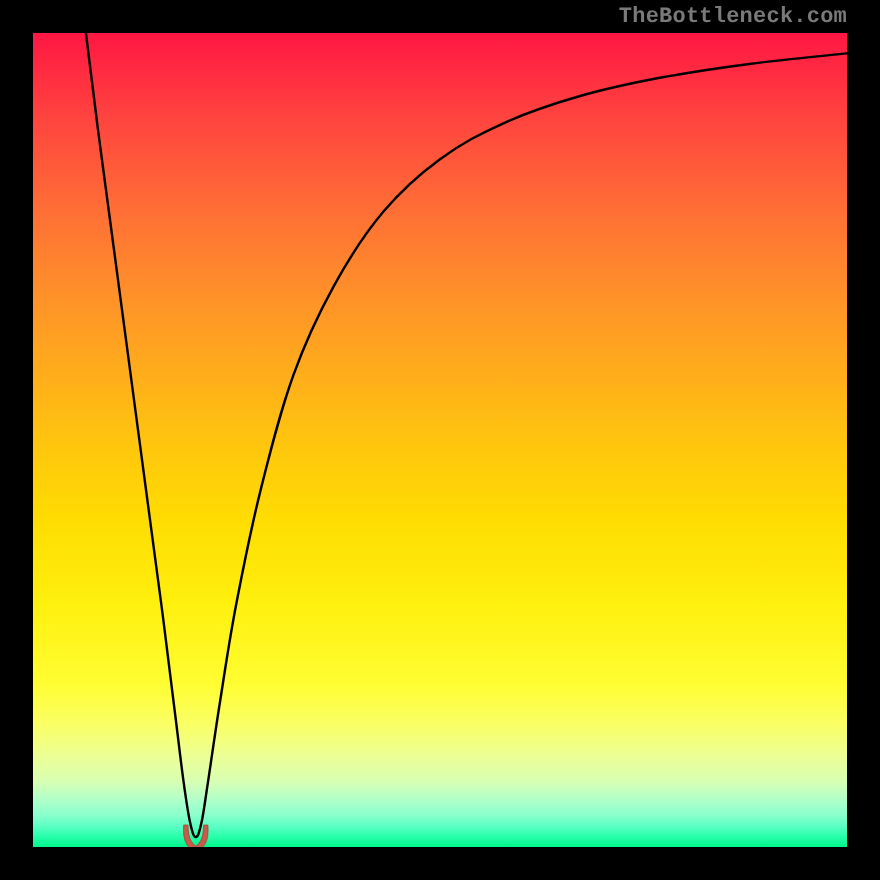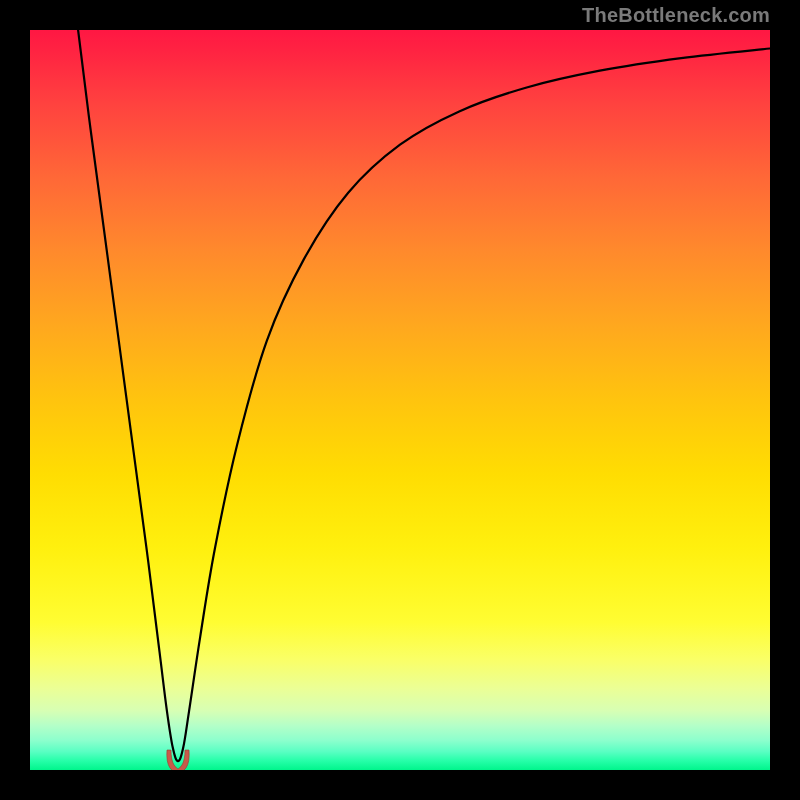--- a/index.html
+++ b/index.html
@@ -57,21 +57,21 @@
     position: absolute;
     left: 0;
     top: 0;
     width: 740px;
     height: 740px;
   }
   .watermark {
     position: absolute;
     right: 30px;
     top: 4px;
-    font-family: Liberation Sans, sans-serif;
+    font-family: Liberation Mono, monospace;
     font-size: 20px;
     font-weight: 600;
     color: #7a7a7a;
     letter-spacing: 0.2px;
   }
   .marker {
     position: absolute;
     width: 30px;
     height: 26px;
     transform: translate(-50%, -50%);

